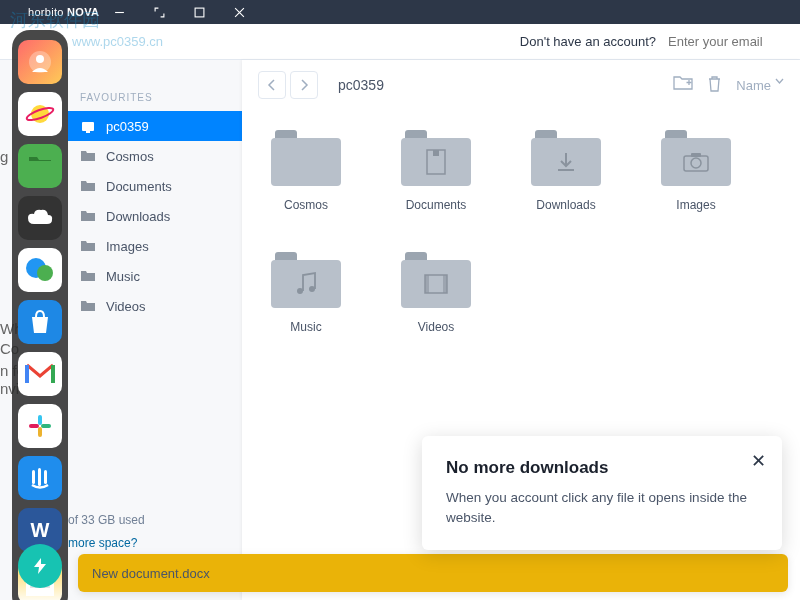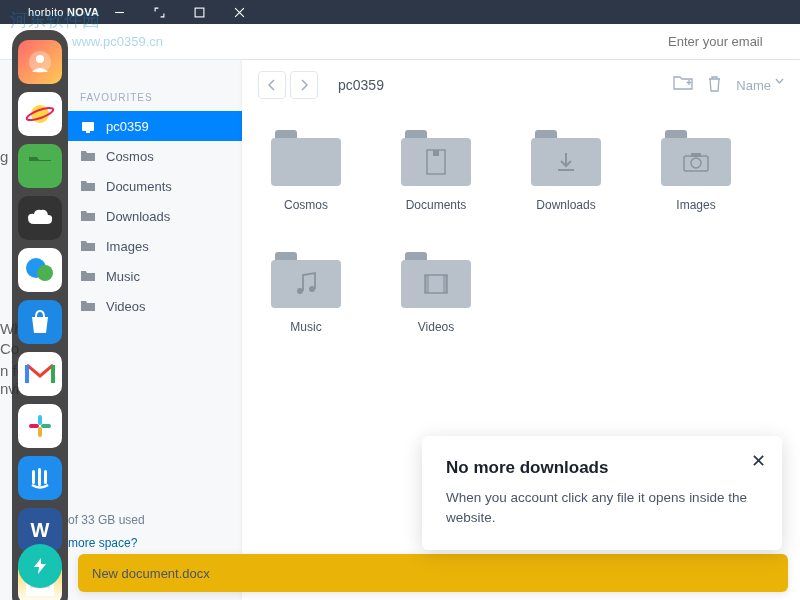--- a/index.html
+++ b/index.html
@@ -88,20 +88,21 @@
           <path d="M1 1 L9 9 M9 1 L1 9" stroke="#fff"></path>
         </svg>
       </div>
   </div>
 </div>
 
 <div class="watermark">河东软件园</div>
 <div class="watermark2">www.pc0359.cn</div>
 
 <div class="account-bar">
+  <span class="account-text">Don't have an account?</span>
   <input class="email-input" placeholder="Enter your email" style="">
 </div>
 
 <div class="bg-text" style="top:148px">g</div>
 <div class="bg-text" style="top:320px">Wh</div>
 <div class="bg-text" style="top:340px">Co</div>
 <div class="bg-text" style="top:362px">n fo</div>
 <div class="bg-text" style="top:380px">nvi</div>
 
 <div class="app-dock">

